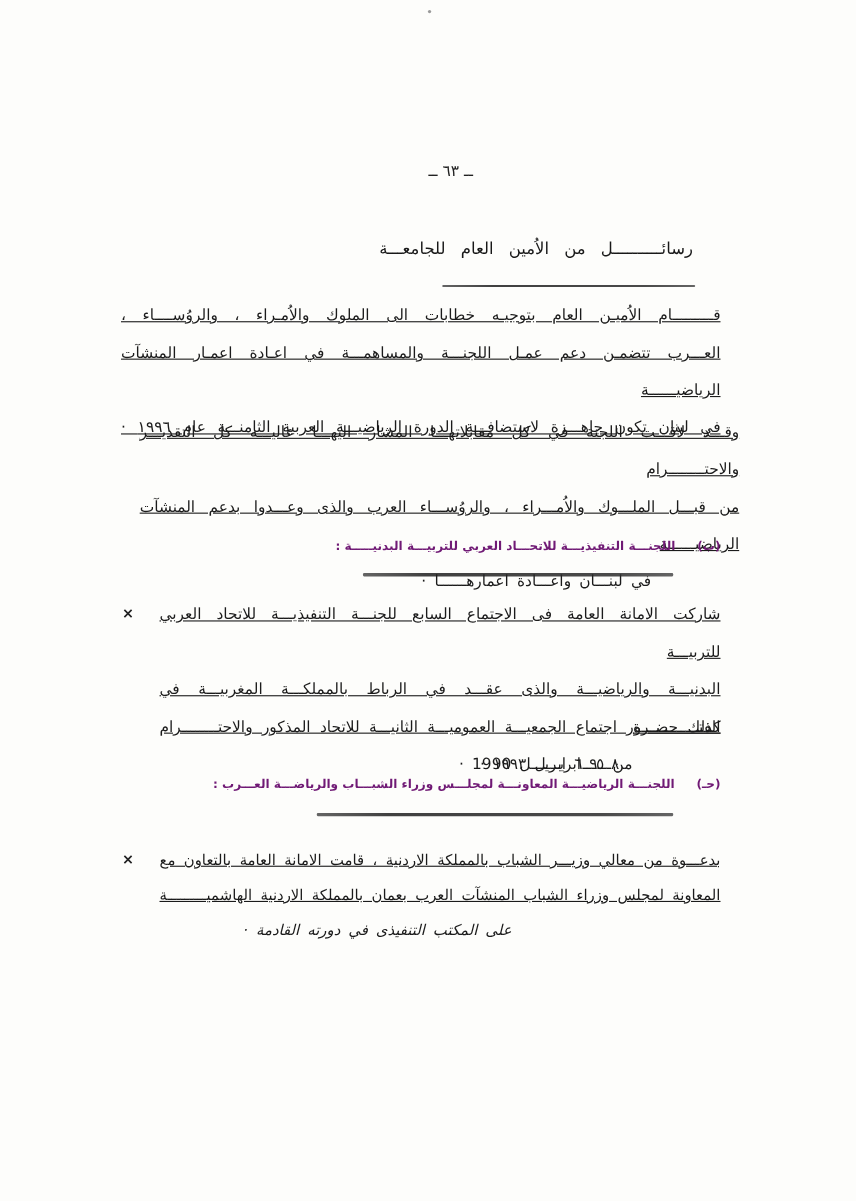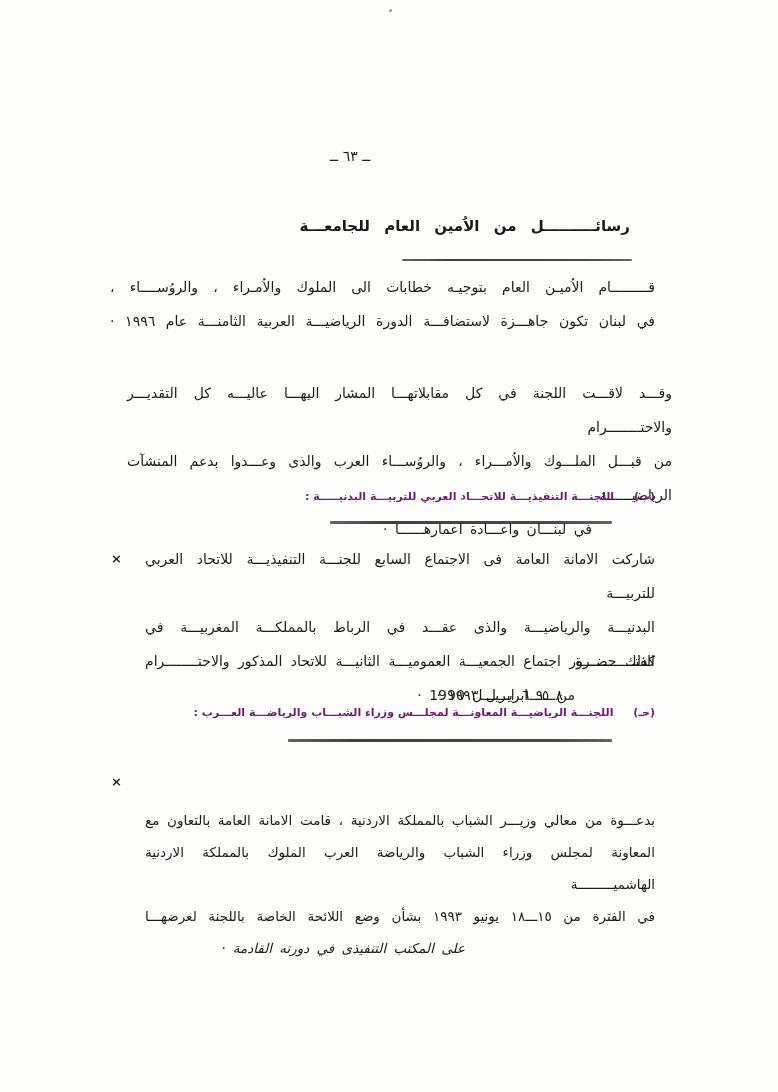--- a/index.html
+++ b/index.html
@@ -13,48 +13,48 @@
     position:relative;width:778px;height:1092px;
     background:#fdfdfb;
     color:#1b1b1b;
   }
   .speck{
     position:absolute;top:9px;left:389px;width:3px;height:3px;
     background:#9a9a9a;border-radius:50%;
   }
   .pageno{
     position:absolute;top:148px;left:330px;width:100px;
-    direction:rtl;text-align:left;
+    direction:rtl;text-align:right;
     font-size:14px;letter-spacing:2px;color:#222;
   }
   .title{
     position:absolute;top:217px;right:148px;
     direction:rtl;text-align:right;
-    font-size:15px;font-weight:700;word-spacing:9px;color:#181818;
+    font-size:15px;font-weight:400;word-spacing:9px;color:#181818;
   }
   .rule{
     position:absolute;height:3px;
     background:linear-gradient(to right,#4a4a4a,#1f1f1f 20%,#2a2a2a 80%,#4a4a4a);
     border-radius:1px;opacity:.85;
   }
   .rule-title{top:259px;left:402px;width:230px;height:2px;}
   .rule-b{top:521px;left:330px;width:282px;}
   .rule-h{top:739px;left:288px;width:324px;}
   .para{position:absolute;direction:rtl;}
   .p1{top:270px;right:123px;width:545px;}
   .p2{top:376px;right:106px;width:545px;}
   .itemb1{top:542px;right:123px;width:510px;}
   .itemb2{top:644px;right:123px;width:510px;}
-  .itemh1{top:804px;right:123px;width:510px;line-height:32px;}
+  .itemh1{top:766px;right:123px;width:510px;line-height:32px;}
   .line{
     display:block;line-height:34px;font-size:14px;
     word-spacing:3px;color:#1b1b1b;
   }
   .itemh1 .line{line-height:32px;font-size:13.5px;}
-  .just{text-align:justify;text-align-last:justify;}
+  .just{text-align:justify;text-align-last:justify;text-decoration:underline;}
   .short{}
   .ind80{padding-right:80px;}
   .ind92{padding-right:92px;}
   .ind190{padding-right:190px;font-style:italic;}
   .heading{
     position:absolute;direction:rtl;text-align:right;
     font-size:11px;font-weight:700;color:#701a75;
   }
   .hb{top:490px;right:123px;}
   .hh{top:706px;right:123px;}
@@ -73,20 +73,21 @@
 
   <div class="speck"></div>
 
   <div class="pageno">ــ ٦٣ ــ</div>
 
   <div class="title">رسائــــــــــل من الاُمين العام للجامعـــة</div>
   <div class="rule rule-title"></div>
 
   <div class="para p1">
     <span class="line just">قـــــــــام الاُميـن العام بتوجيـه خطابات الى الملوك والاُمـراء ، والروُســــاء ،</span>
+    <span class="line just">العـــرب تتضمـن دعم عمـل اللجنـــة والمساهمـــة في اعـادة اعمـار المنشآت الرياضيــــــة</span>
     <span class="line just">في لبنان تكون جاهـــزة لاستضافـــة الدورة الرياضيـــة العربية الثامنـــة عام ١٩٩٦ ·</span>
   </div>
 
   <div class="para p2">
     <span class="line just">وقـــد لاقـــت اللجنة في كل مقابلاتهـــا المشار اليهـــا عاليـــه كل التقديـــر والاحتــــــــرام</span>
     <span class="line just">من قبـــل الملـــوك والاُمـــراء ، والروُســـاء العرب والذى وعـــدوا بدعم المنشآت الرياضيــــــة</span>
     <span class="line short ind80">في لبنـــان واعـــادة اعمارهــــــا ·</span>
   </div>
 
   <div class="heading hb">
@@ -109,18 +110,17 @@
 
   <div class="heading hh">
     <span class="hlabel">(حـ)</span>
     <span class="htext">اللجنـــة الرياضيـــة المعاونـــة لمجلـــس وزراء الشبـــاب والرياضـــة العـــرب :</span>
   </div>
   <div class="rule rule-h"></div>
 
   <div class="bullet bullet-h">×</div>
   <div class="para itemh1">
     <span class="line just">بدعـــوة من معالي وزيـــر الشباب بالمملكة الاردنية ، قامت الامانة العامة بالتعاون مع</span>
-    <span class="line just">المعاونة لمجلس وزراء الشباب والرياضة العرب الملوك بالمملكة الاردنية الهاشميـــــــــة</span>
-    <span class="line just">في الفترة من ١٥ـــ١٨ يونيو ١٩٩٣ بشأن وضع اللائحة الخاصة باللجنة لعرضهـــا</span>
+    <span class="line just">المعاونة لمجلس وزراء الشباب المنشآت العرب بعمان بالمملكة الاردنية الهاشميـــــــــة</span>
     <span class="line short ind190">على المكتب التنفيذى في دورته القادمة ·</span>
   </div>
 
 </div>
 
 </body></html>

